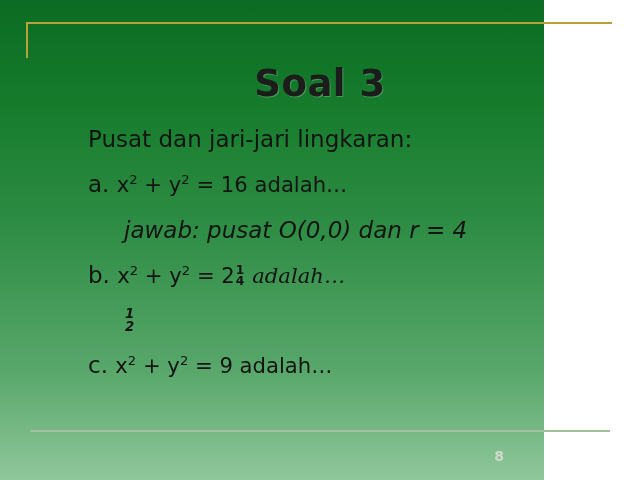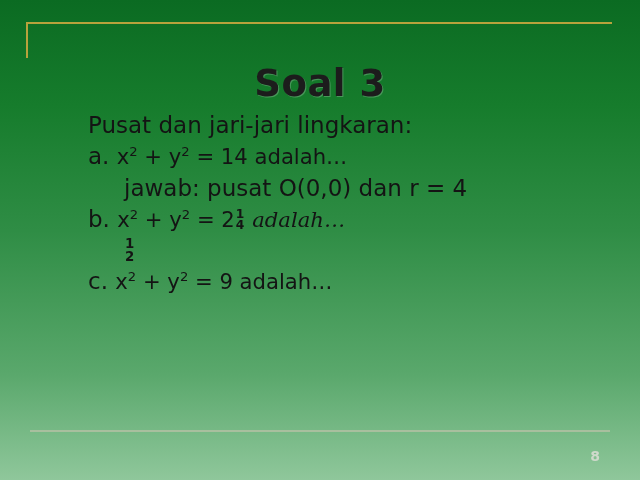--- a/index.html
+++ b/index.html
@@ -7,21 +7,21 @@
     padding: 0;
   }
   body {
     width: 640px;
     height: 480px;
     overflow: hidden;
     font-family: "DejaVu Sans", sans-serif;
   }
   #slide {
     position: relative;
-    width: 640px;
+    width: 544px;
     height: 480px;
     background: linear-gradient(to bottom, #0b6b22 0%, #167c2c 22%, #2f8d45 48%, #5aa86c 78%, #8fc79b 100%);
     box-sizing: border-box;
   }
   
   #top-rule {
     position: absolute;
     left: 26px;
     top: 22px;
     width: 586px;
@@ -60,23 +60,25 @@
     position: absolute;
     left: 88px;
     top: 110px;
     width: 530px;
     color: #141414;
     font-size: 23px;
     line-height: 1.36;
   }
   .line {
     white-space: nowrap;
+    margin-top: 14px;
   }
   .indent {
     padding-left: 36px;
+    font-style: italic;
   }
   sup {
     font-size: 0.62em;
     vertical-align: super;
     line-height: 0;
   }
   .frac {
     display: inline-block;
     font-size: 0.58em;
     font-weight: bold;
@@ -118,21 +120,21 @@
     <div class="line">
       <span>Pusat dan jari-jari lingkaran:</span>
     </div>
 
     <div class="line">
       <span>a.</span>
       <span class="eq">
         <span>x</span><sup>2</sup>
         <span>+</span>
         <span>y</span><sup>2</sup>
-        <span>= 14 adalah…</span>
+        <span>= 16 adalah…</span>
       </span>
     </div>
 
     <div class="line indent">
       <span>jawab: pusat O(0,0) dan r = 4</span>
     </div>
 
     <div class="line">
       <span>b.</span>
       <span class="eq">

